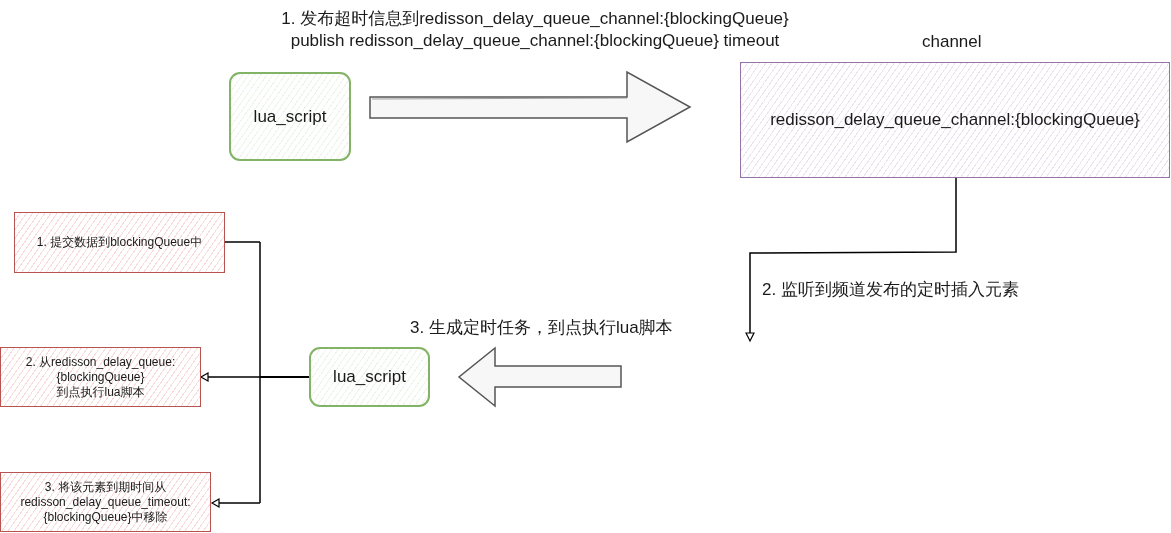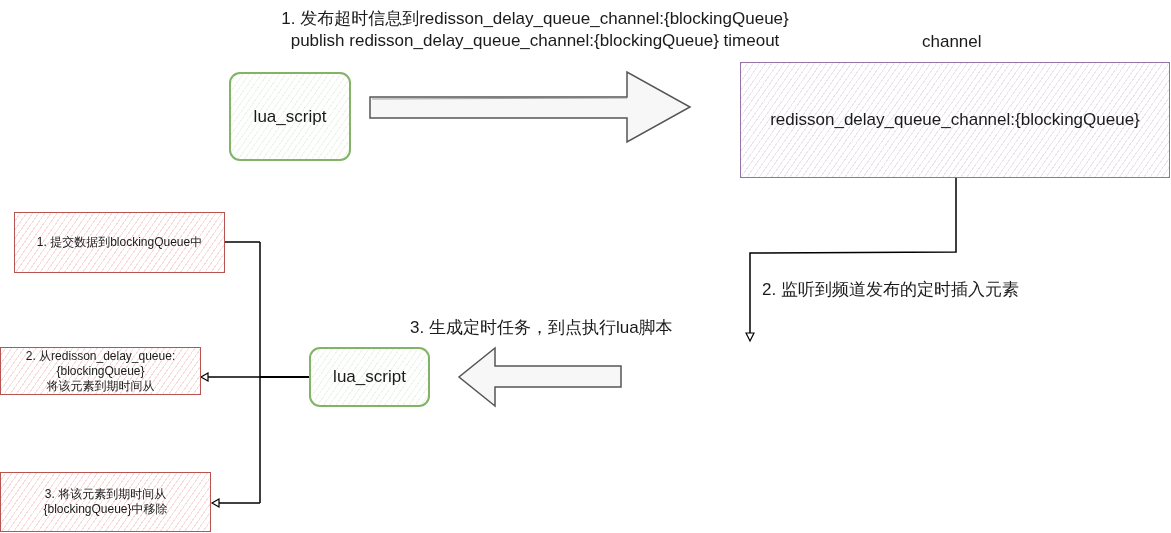--- a/index.html
+++ b/index.html
@@ -73,23 +73,24 @@
 
 
   <div class="node green" style="left:309px; top:347px; width:121px; height:60px; font-size:17px;">
     <span>lua_script</span>
   </div>
 
   <div class="node red" style="left:0px; top:212px; width:211px; height:61px; font-size:12px;margin-left:14px;">
     <span>1. 提交数据到blockingQueue中</span>
   </div>
 
-  <div class="node red" style="left:0px; top:347px; width:201px; height:48px; font-size:12px; flex-direction:column;">
+  <div class="node red" style="left:0px; top:347px; width:201px; height:60px; font-size:12px; flex-direction:column;">
     <span>2. 从redisson_delay_queue:</span>
     <span>{blockingQueue}</span>
-    <span>将该元素到期时间从</span>
+    <span>到点执行lua脚本</span>
   </div>
 
   <div class="node red" style="left:0px; top:472px; width:211px; height:60px; font-size:12px; flex-direction:column;">
     <span>3. 将该元素到期时间从</span>
+    <span>redisson_delay_queue_timeout:</span>
     <span>{blockingQueue}中移除</span>
   </div>
 </div>
 
 </body></html>

